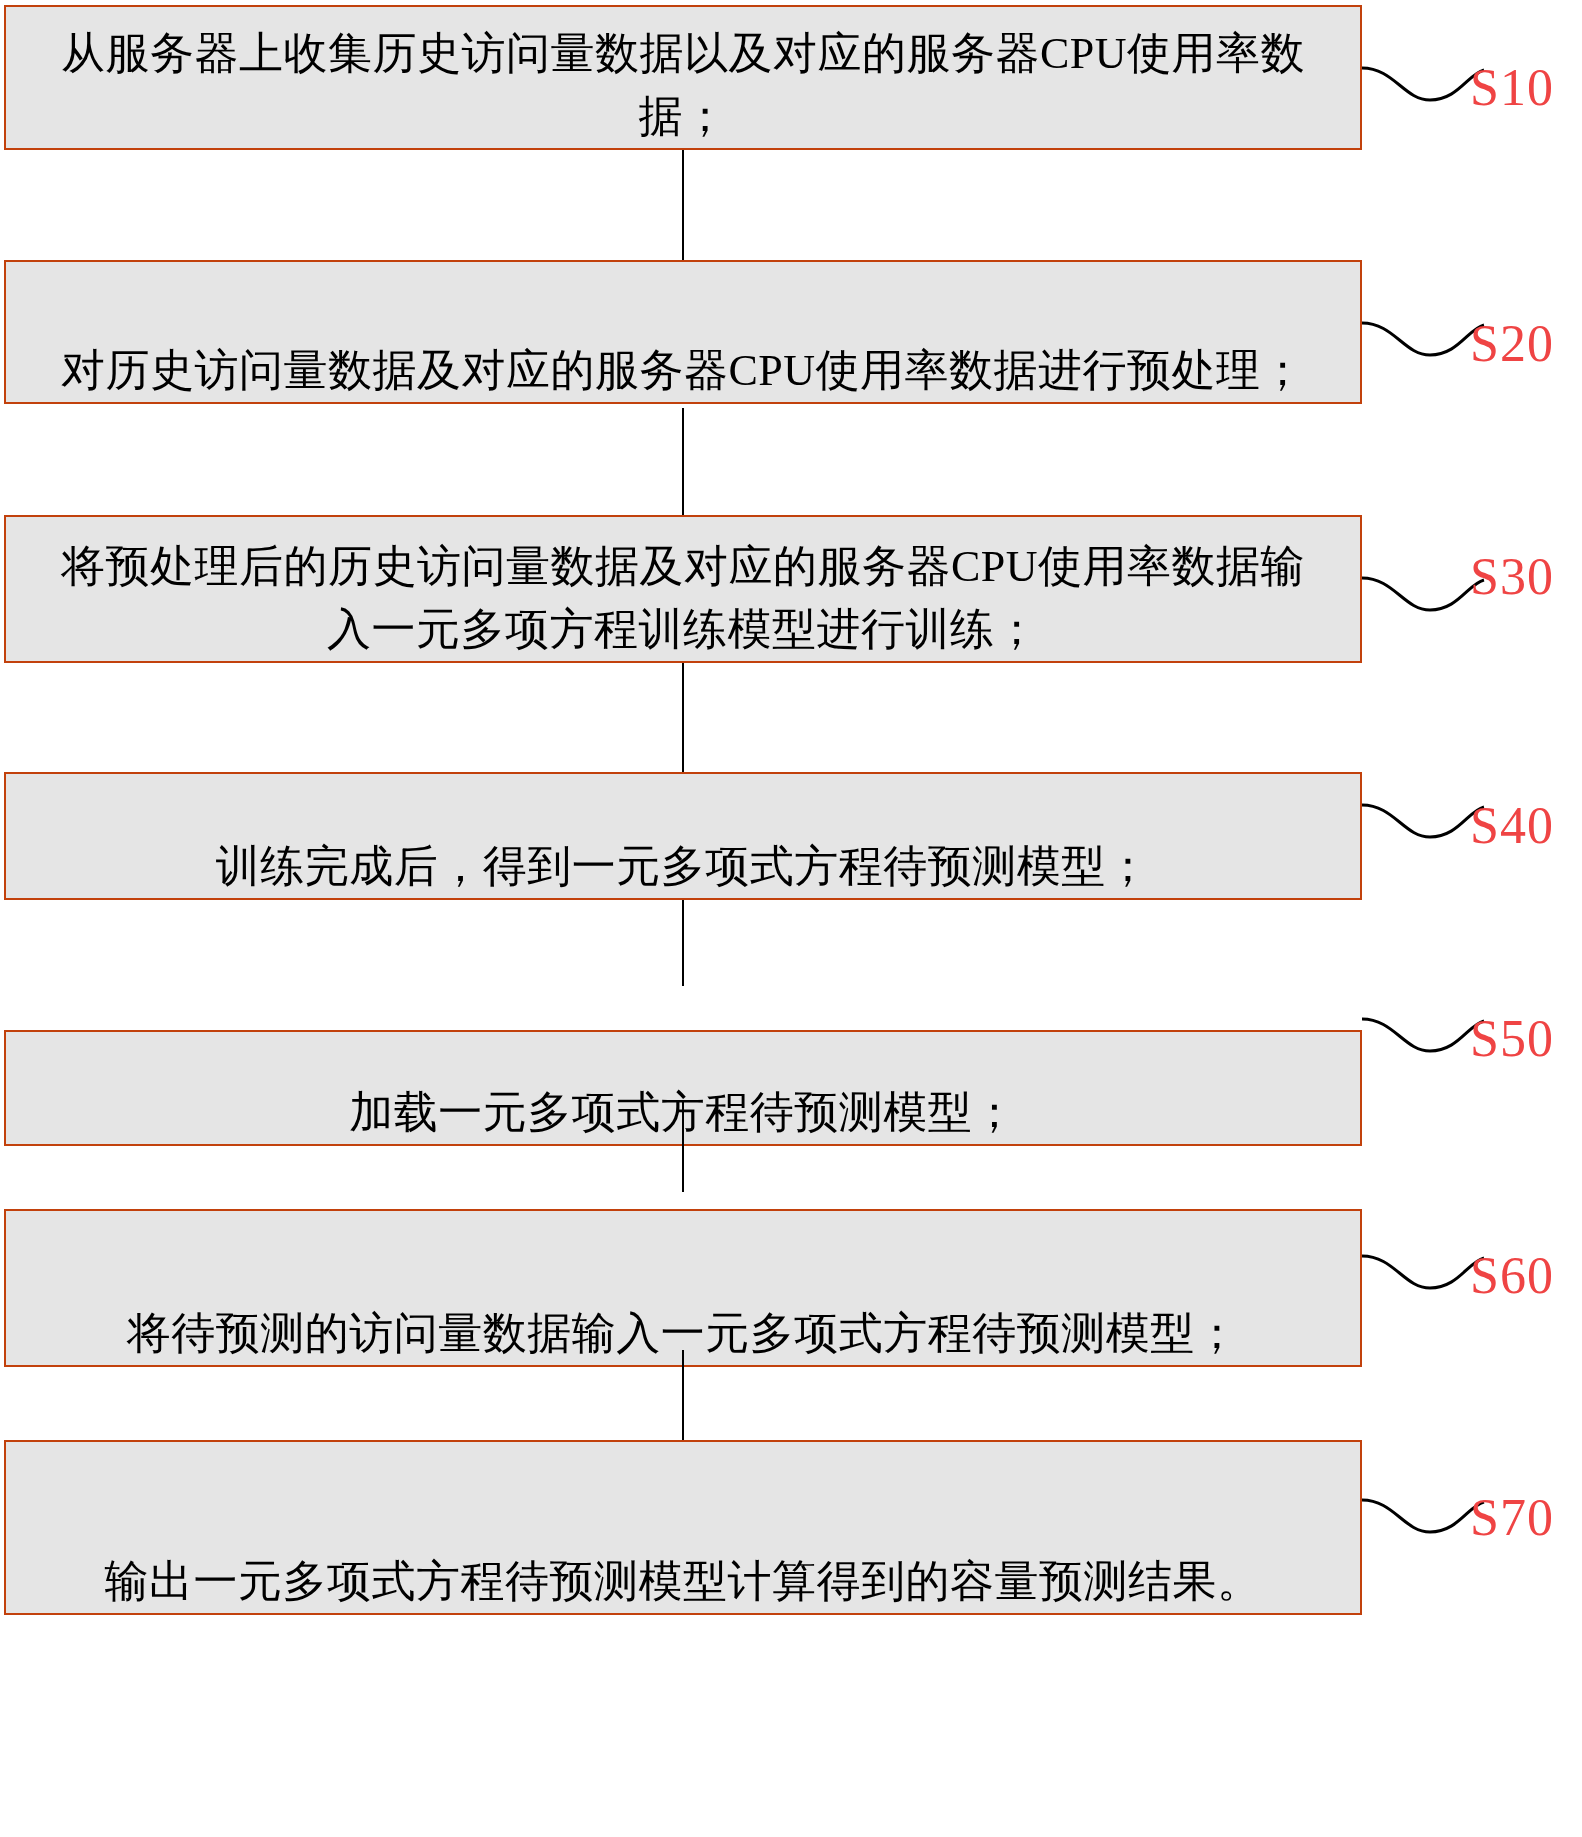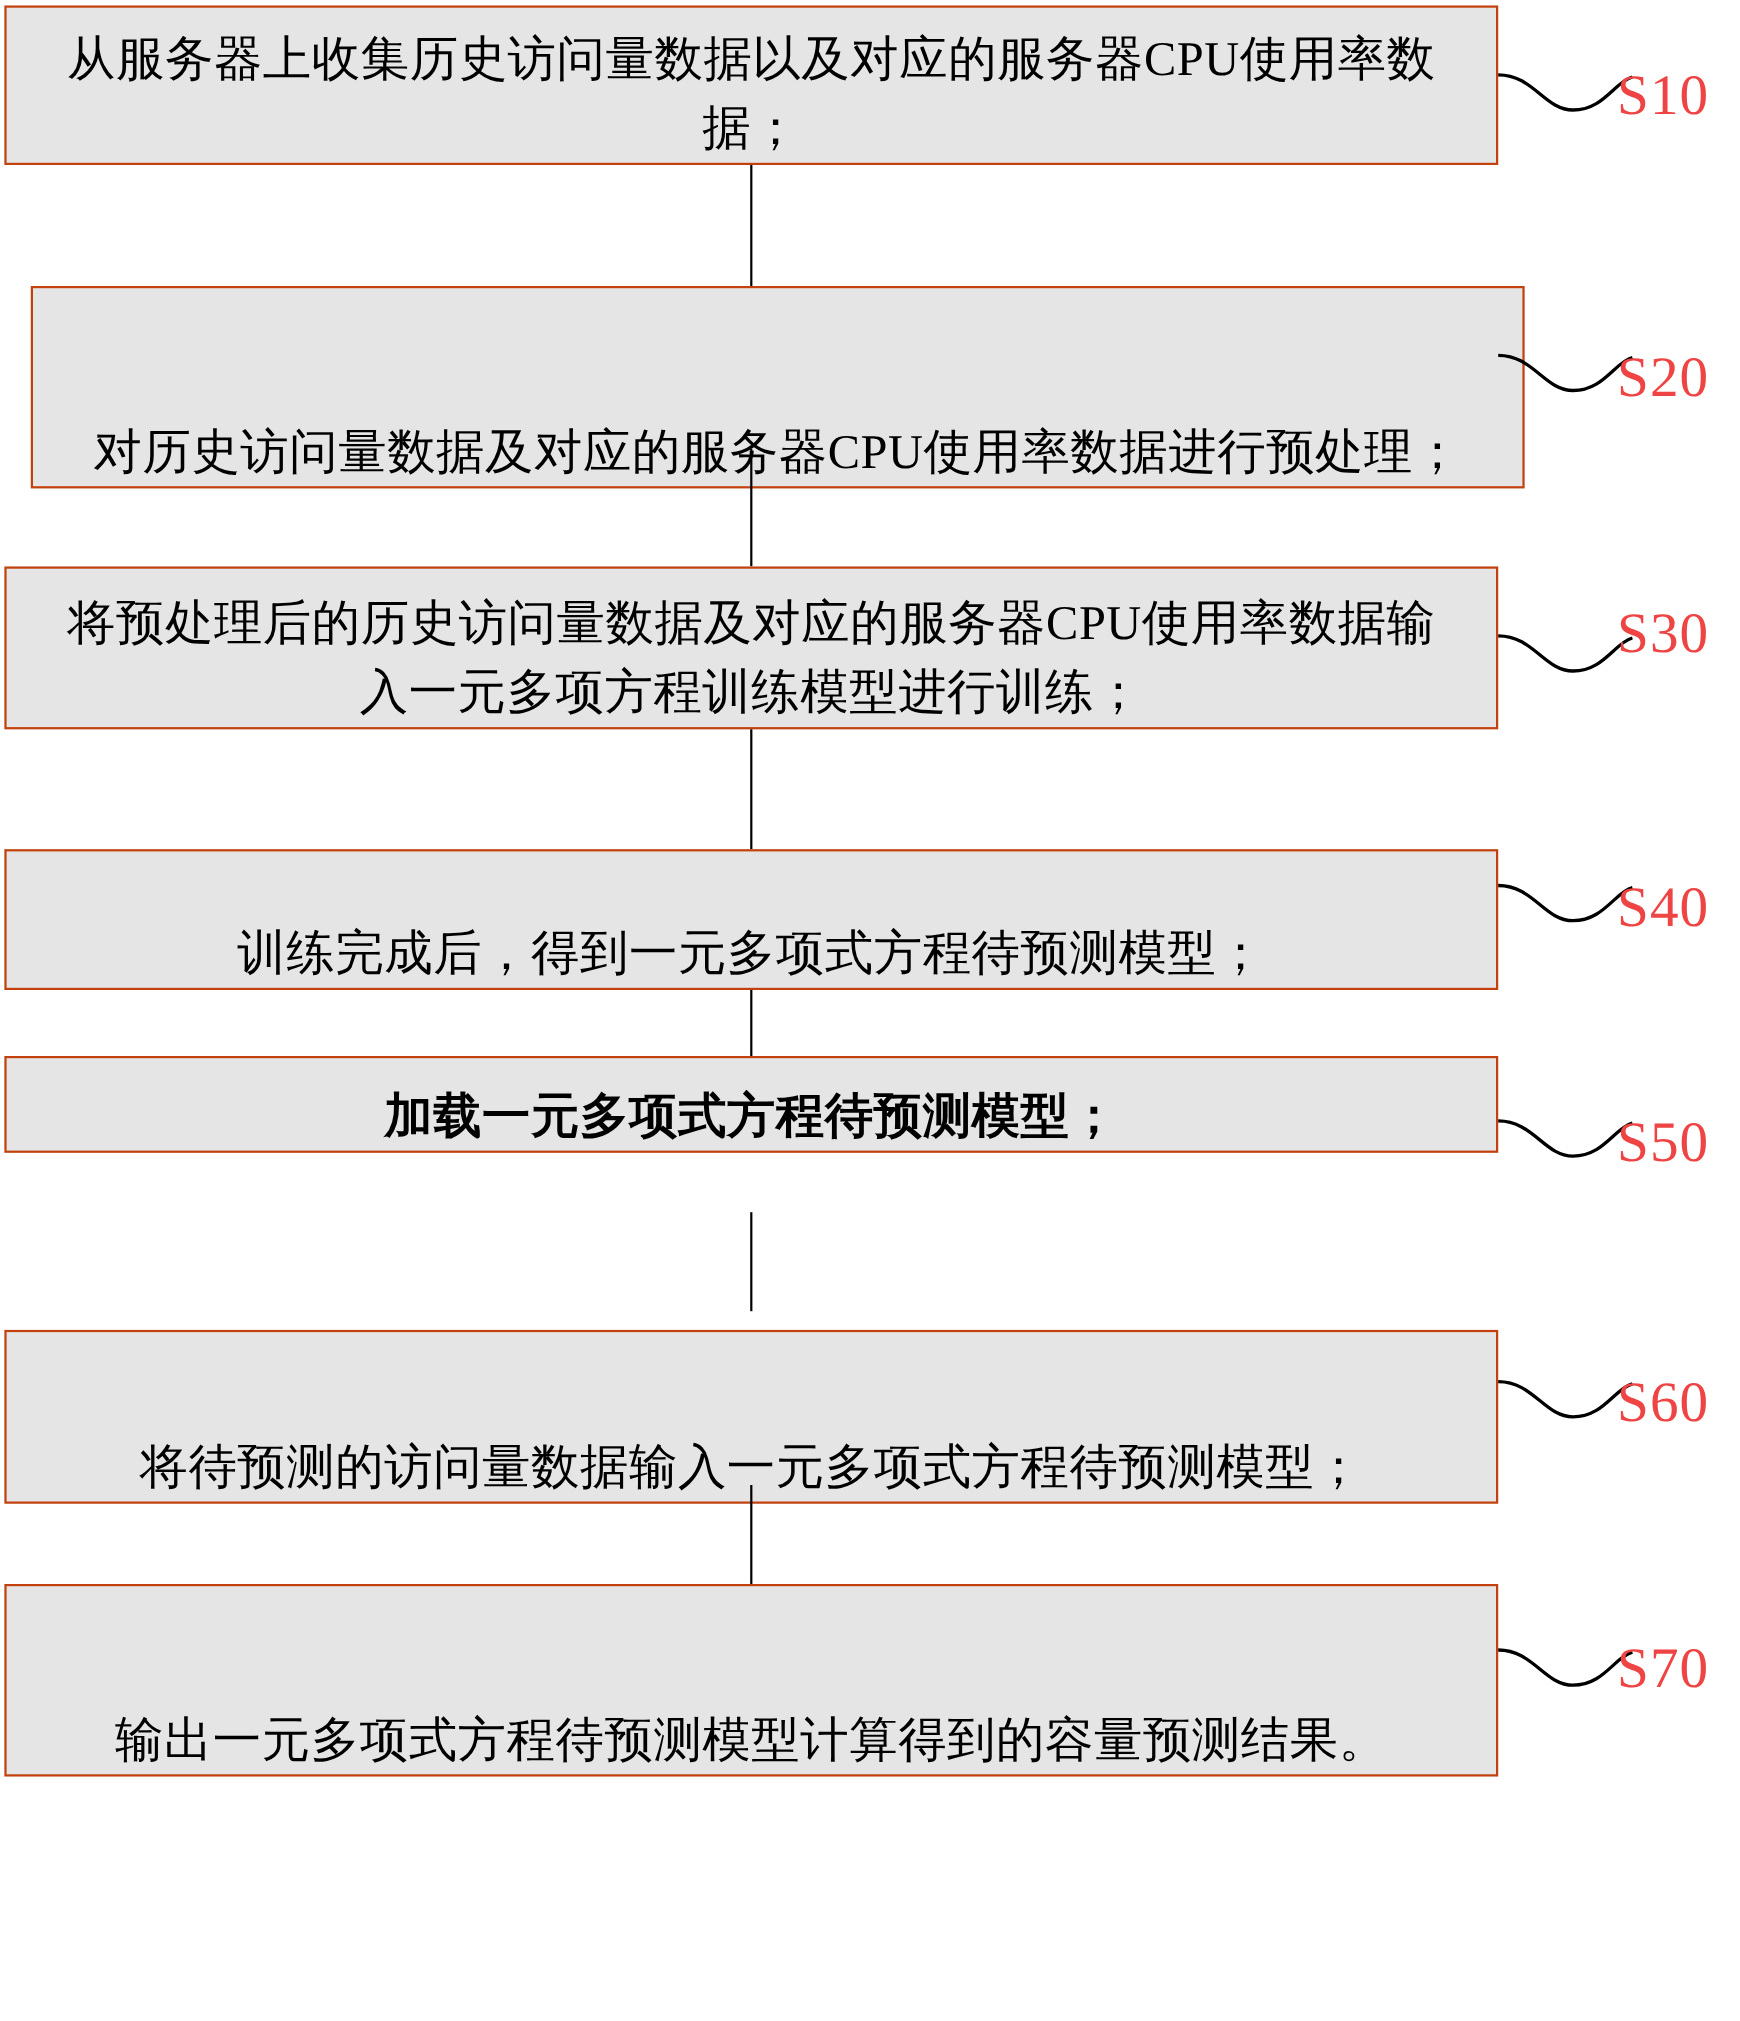--- a/index.html
+++ b/index.html
@@ -71,21 +71,21 @@
     <span class="flow-box-text">从服务器上收集历史访问量数据以及对应的服务器CPU使用率数据；</span>
   </div>
   <div class="leader" style="left:1360px; top:60px; width:126px; height:48px;">
     <svg width="126" height="48" viewBox="0 0 126 48">
       <path d="M2 8 C 34 8, 44 40, 70 40 C 98 40, 108 14, 124 10" fill="none" stroke="#000000" stroke-width="3"></path>
     </svg>
   </div>
   <div class="step-label" style="left:1470px; top:62px;">S10</div>
   <div class="connector" style="top:150px; height:110px;"></div>
 
-  <div class="flow-box" style="left:4px; top:260px; width:1358px; height:184px;margin-left:24px;">
+  <div class="flow-box" style="left:4px; top:260px; width:1358px; height:144px;">
     <span class="flow-box-text">对历史访问量数据及对应的服务器CPU使用率数据进行预处理；</span>
   </div>
   <div class="leader" style="left:1360px; top:315px; width:126px; height:48px;">
     <svg width="126" height="48" viewBox="0 0 126 48">
       <path d="M2 8 C 34 8, 44 40, 70 40 C 98 40, 108 14, 124 10" fill="none" stroke="#000000" stroke-width="3"></path>
     </svg>
   </div>
   <div class="step-label" style="left:1470px; top:318px;">S20</div>
   <div class="connector" style="top:408px; height:107px;"></div>
 
@@ -104,21 +104,21 @@
     <span class="flow-box-text">训练完成后，得到一元多项式方程待预测模型；</span>
   </div>
   <div class="leader" style="left:1360px; top:797px; width:126px; height:48px;">
     <svg width="126" height="48" viewBox="0 0 126 48">
       <path d="M2 8 C 34 8, 44 40, 70 40 C 98 40, 108 14, 124 10" fill="none" stroke="#000000" stroke-width="3"></path>
     </svg>
   </div>
   <div class="step-label" style="left:1470px; top:800px;">S40</div>
   <div class="connector" style="top:900px; height:86px;"></div>
 
-  <div class="flow-box" style="left:4px; top:960px; width:1358px; height:88px;font-weight:bold;">
+  <div class="flow-box" style="left:4px; top:1030px; width:1358px; height:116px;">
     <span class="flow-box-text">加载一元多项式方程待预测模型；</span>
   </div>
   <div class="leader" style="left:1360px; top:1011px; width:126px; height:48px;">
     <svg width="126" height="48" viewBox="0 0 126 48">
       <path d="M2 8 C 34 8, 44 40, 70 40 C 98 40, 108 14, 124 10" fill="none" stroke="#000000" stroke-width="3"></path>
     </svg>
   </div>
   <div class="step-label" style="left:1470px; top:1013px;">S50</div>
   <div class="connector" style="top:1102px; height:90px;"></div>
 

